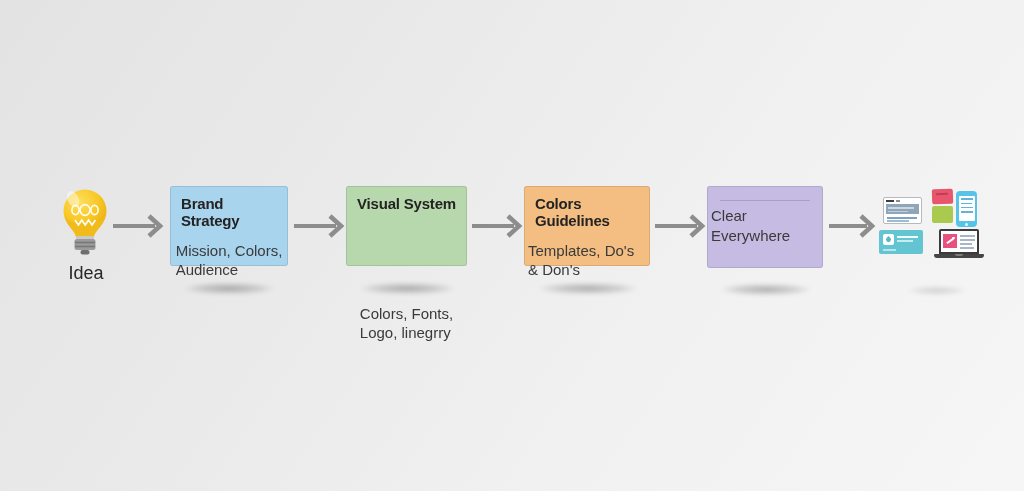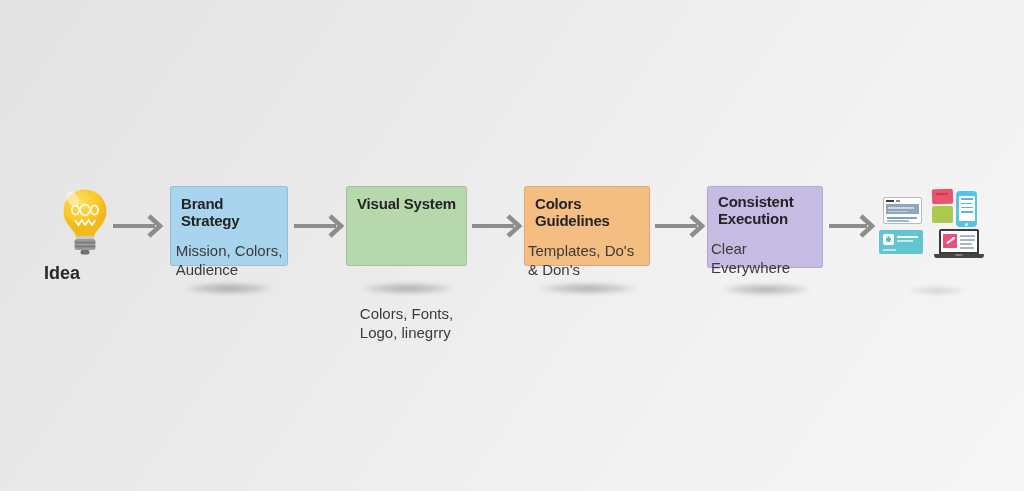--- a/index.html
+++ b/index.html
@@ -20,21 +20,21 @@
   .box-divider { height:1px; width:calc(100% - 24px); margin:6px 0 5px; opacity:0.8; }
   .box-sub { font-size:15px; color:#3a3a3a; line-height:1.3; white-space:pre-line; padding:0 3px; }
   .s1 { left:170px; width:118px; }
   .s2 { left:346px; width:121px;gap:40px; }
   .s3 { left:524px; width:126px; }
   .s4 { left:707px; width:116px; height:82px; padding-top:7px; }
   
   .arrow { position:absolute; top:212px; color:#8d8d8d; }
   .a1 { left:112px; } .a2 { left:293px; } .a3 { left:471px; } .a4 { left:654px; } .a5 { left:828px; }
   
-  .node-label { position:absolute; top:263px; font-size:18px; font-weight:bold; color:#282828; text-align:left; }
+  .node-label { position:absolute; top:263px; font-size:18px; font-weight:normal; color:#282828; text-align:center; }
   .idea-label { left:44px; width:84px; }
   .identity-label { left:876px; width:112px; }
   
   .bulb-wrap { position:absolute; left:56px; top:185px; }
   
   .soft-shadow {
     position:absolute; border-radius:50%;
     background:radial-gradient(closest-side, rgba(0,0,0,0.28), rgba(0,0,0,0.12) 55%, rgba(0,0,0,0) 80%);
     filter:blur(2px);
   }
@@ -143,21 +143,20 @@
     <div class="box-divider" style="background-color: rgb(140, 185, 126);"></div>
     <div class="box-sub">Colors, Fonts,
 Logo, linegrry</div>
   </div>
   <div class="step-box s3" style="background-color: rgb(244, 189, 130);">
     <div class="box-title">Colors Guidelines</div>
     <div class="box-divider" style="background-color: rgb(207, 154, 88);"></div>
     <div class="box-sub">Templates, Do's &amp; Don's</div>
   </div>
   <div class="step-box s4" style="background-color: rgb(198, 187, 227);">
-    <div class="box-title">Consistent Execution</div>
     <div class="box-divider" style="background-color: rgb(161, 149, 201);"></div>
     <div class="box-sub">Clear Everywhere</div>
   </div>
 
   <div class="id-cluster">
     <div class="browser">
       <div class="bbar"></div>
         <div class="bbar2"></div>
       <div class="hero"></div>
         <div class="bl1"></div>

